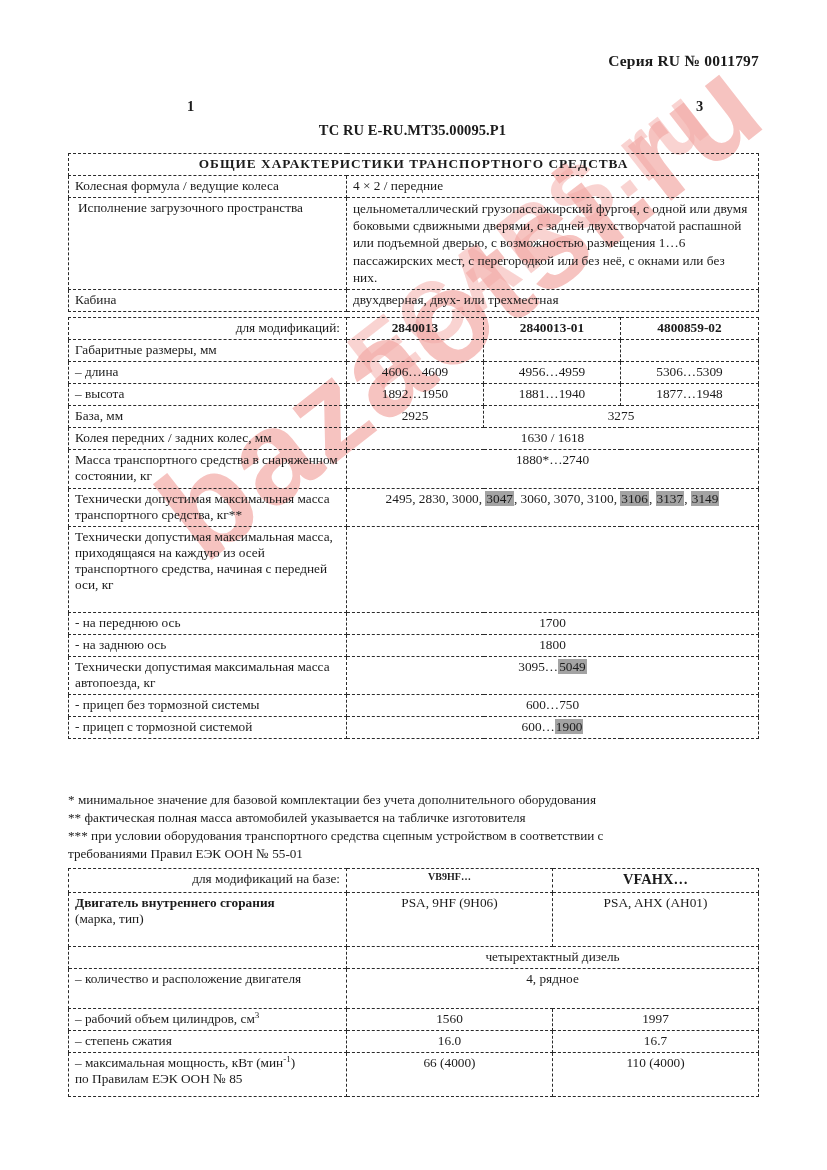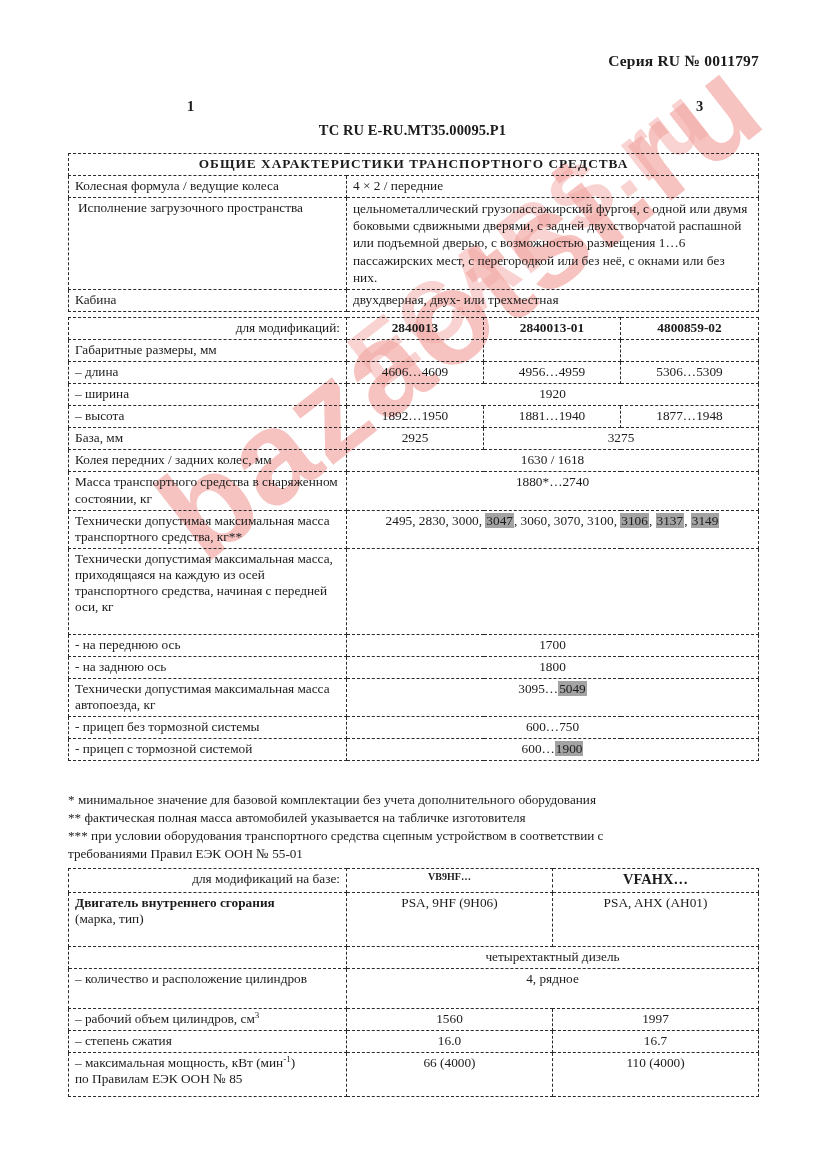--- a/index.html
+++ b/index.html
@@ -215,24 +215,20 @@
           <td></td>
         </tr>
 
         <tr>
           <td class="indent">–    длина</td>
           <td class="ctr">4606…4609</td>
           <td class="ctr">4956…4959</td>
           <td class="ctr">5306…5309</td>
         </tr>
 
-        <tr>
-          <td class="indent">–    ширина</td>
-          <td class="ctr" colspan="3">1920</td>
-        </tr>
 
         <tr>
           <td class="indent">–    высота</td>
           <td class="ctr">1892…1950</td>
           <td class="ctr">1881…1940</td>
           <td class="ctr">1877…1948</td>
         </tr>
 
         <tr>
           <td>База, мм</td>
@@ -318,21 +314,21 @@
           <td class="ctr-mid">PSA, 9HF (9Н06)</td>
           <td class="ctr-mid">PSA, AHX (AH01)</td>
         </tr>
 
         <tr>
           <td style="border-top:none;border-bottom:none"></td>
           <td class="ctr" colspan="2">четырехтактный дизель</td>
         </tr>
 
         <tr>
-          <td style="height:34px">– количество и расположение цилиндров</td>
+          <td style="height:34px">– количество и расположение двигателя</td>
           <td class="ctr-mid" colspan="2">4, рядное</td>
         </tr>
 
         <tr>
           <td><span>– рабочий объем цилиндров, см</span><sup>3</sup></td>
           <td class="ctr">1560</td>
           <td class="ctr">1997</td>
         </tr>
 
         <tr>

